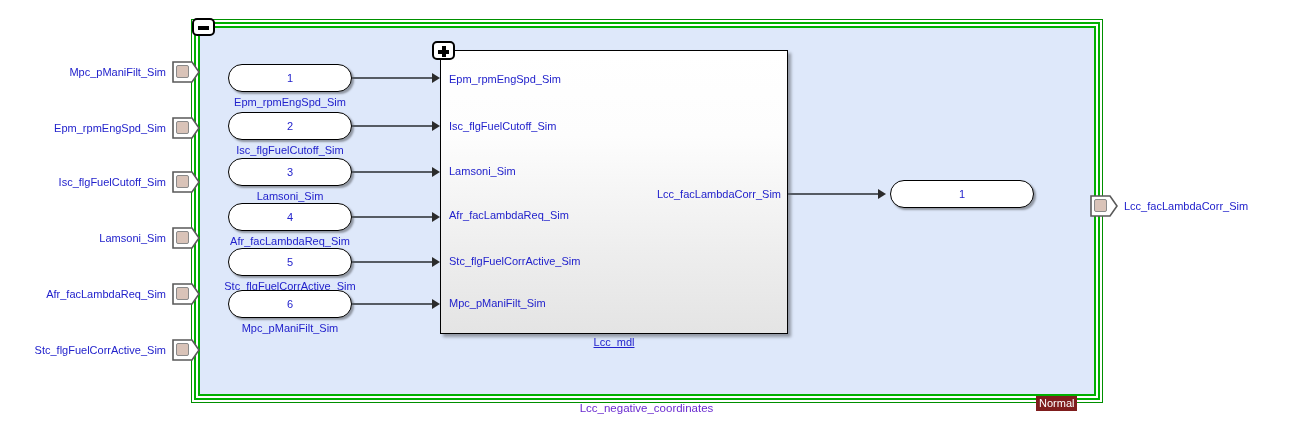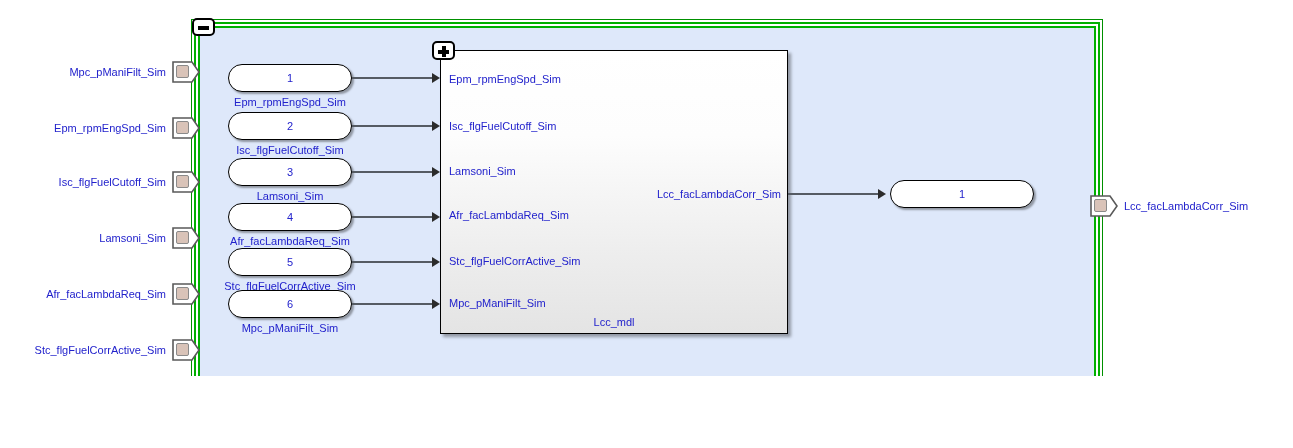--- a/index.html
+++ b/index.html
@@ -6,21 +6,21 @@
     margin: 0;
     padding: 0;
     background: #ffffff;
   }
   body {
     font-family: "Liberation Sans", sans-serif;
   }
   #canvas {
     position: relative;
     width: 1293px;
-    height: 376px;
+    height: 448px;
     background: #ffffff;
     overflow: hidden;
   }
 
   
   .lbl {
     position: absolute;
     font-family: "Liberation Sans", sans-serif;
     font-size: 11px;
     color: #2222cc;
@@ -313,29 +313,30 @@
 
   <div id="lcc-mdl">
     <div class="port-in" style="top:28px;">Epm_rpmEngSpd_Sim</div>
     <div class="port-in" style="top:75px;">Isc_flgFuelCutoff_Sim</div>
     <div class="port-in" style="top:120px;">Lamsoni_Sim</div>
     <div class="port-in" style="top:164px;">Afr_facLambdaReq_Sim</div>
     <div class="port-in" style="top:210px;">Stc_flgFuelCorrActive_Sim</div>
     <div class="port-in" style="top:252px;">Mpc_pManiFilt_Sim</div>
     <div class="port-out" style="top:143px;">Lcc_facLambdaCorr_Sim</div>
   </div>
-  <div class="lbl center" style="left:540px; top:316px; width:148px;">Lcc_mdl</div>
+  <div class="lbl center" style="left:540px; top:336px; width:148px;text-decoration:underline;">Lcc_mdl</div>
 
   <div id="expand-badge">
     <div class="h"></div>
     <div class="v"></div>
   </div>
 
   <div class="wire" style="left:788px; top:193px; width:96px;"></div>
   <div class="arrow" style="left:878px; top:189px;"></div>
 
   <div class="rblock" style="left:890px; top:180px; width:144px; height:28px;">
     <span>1</span>
   </div>
 
+  <div id="diagram-name">Lcc_negative_coordinates</div>
   <div id="sim-mode-badge">Normal</div>
 
 </div>
 
 </body></html>

